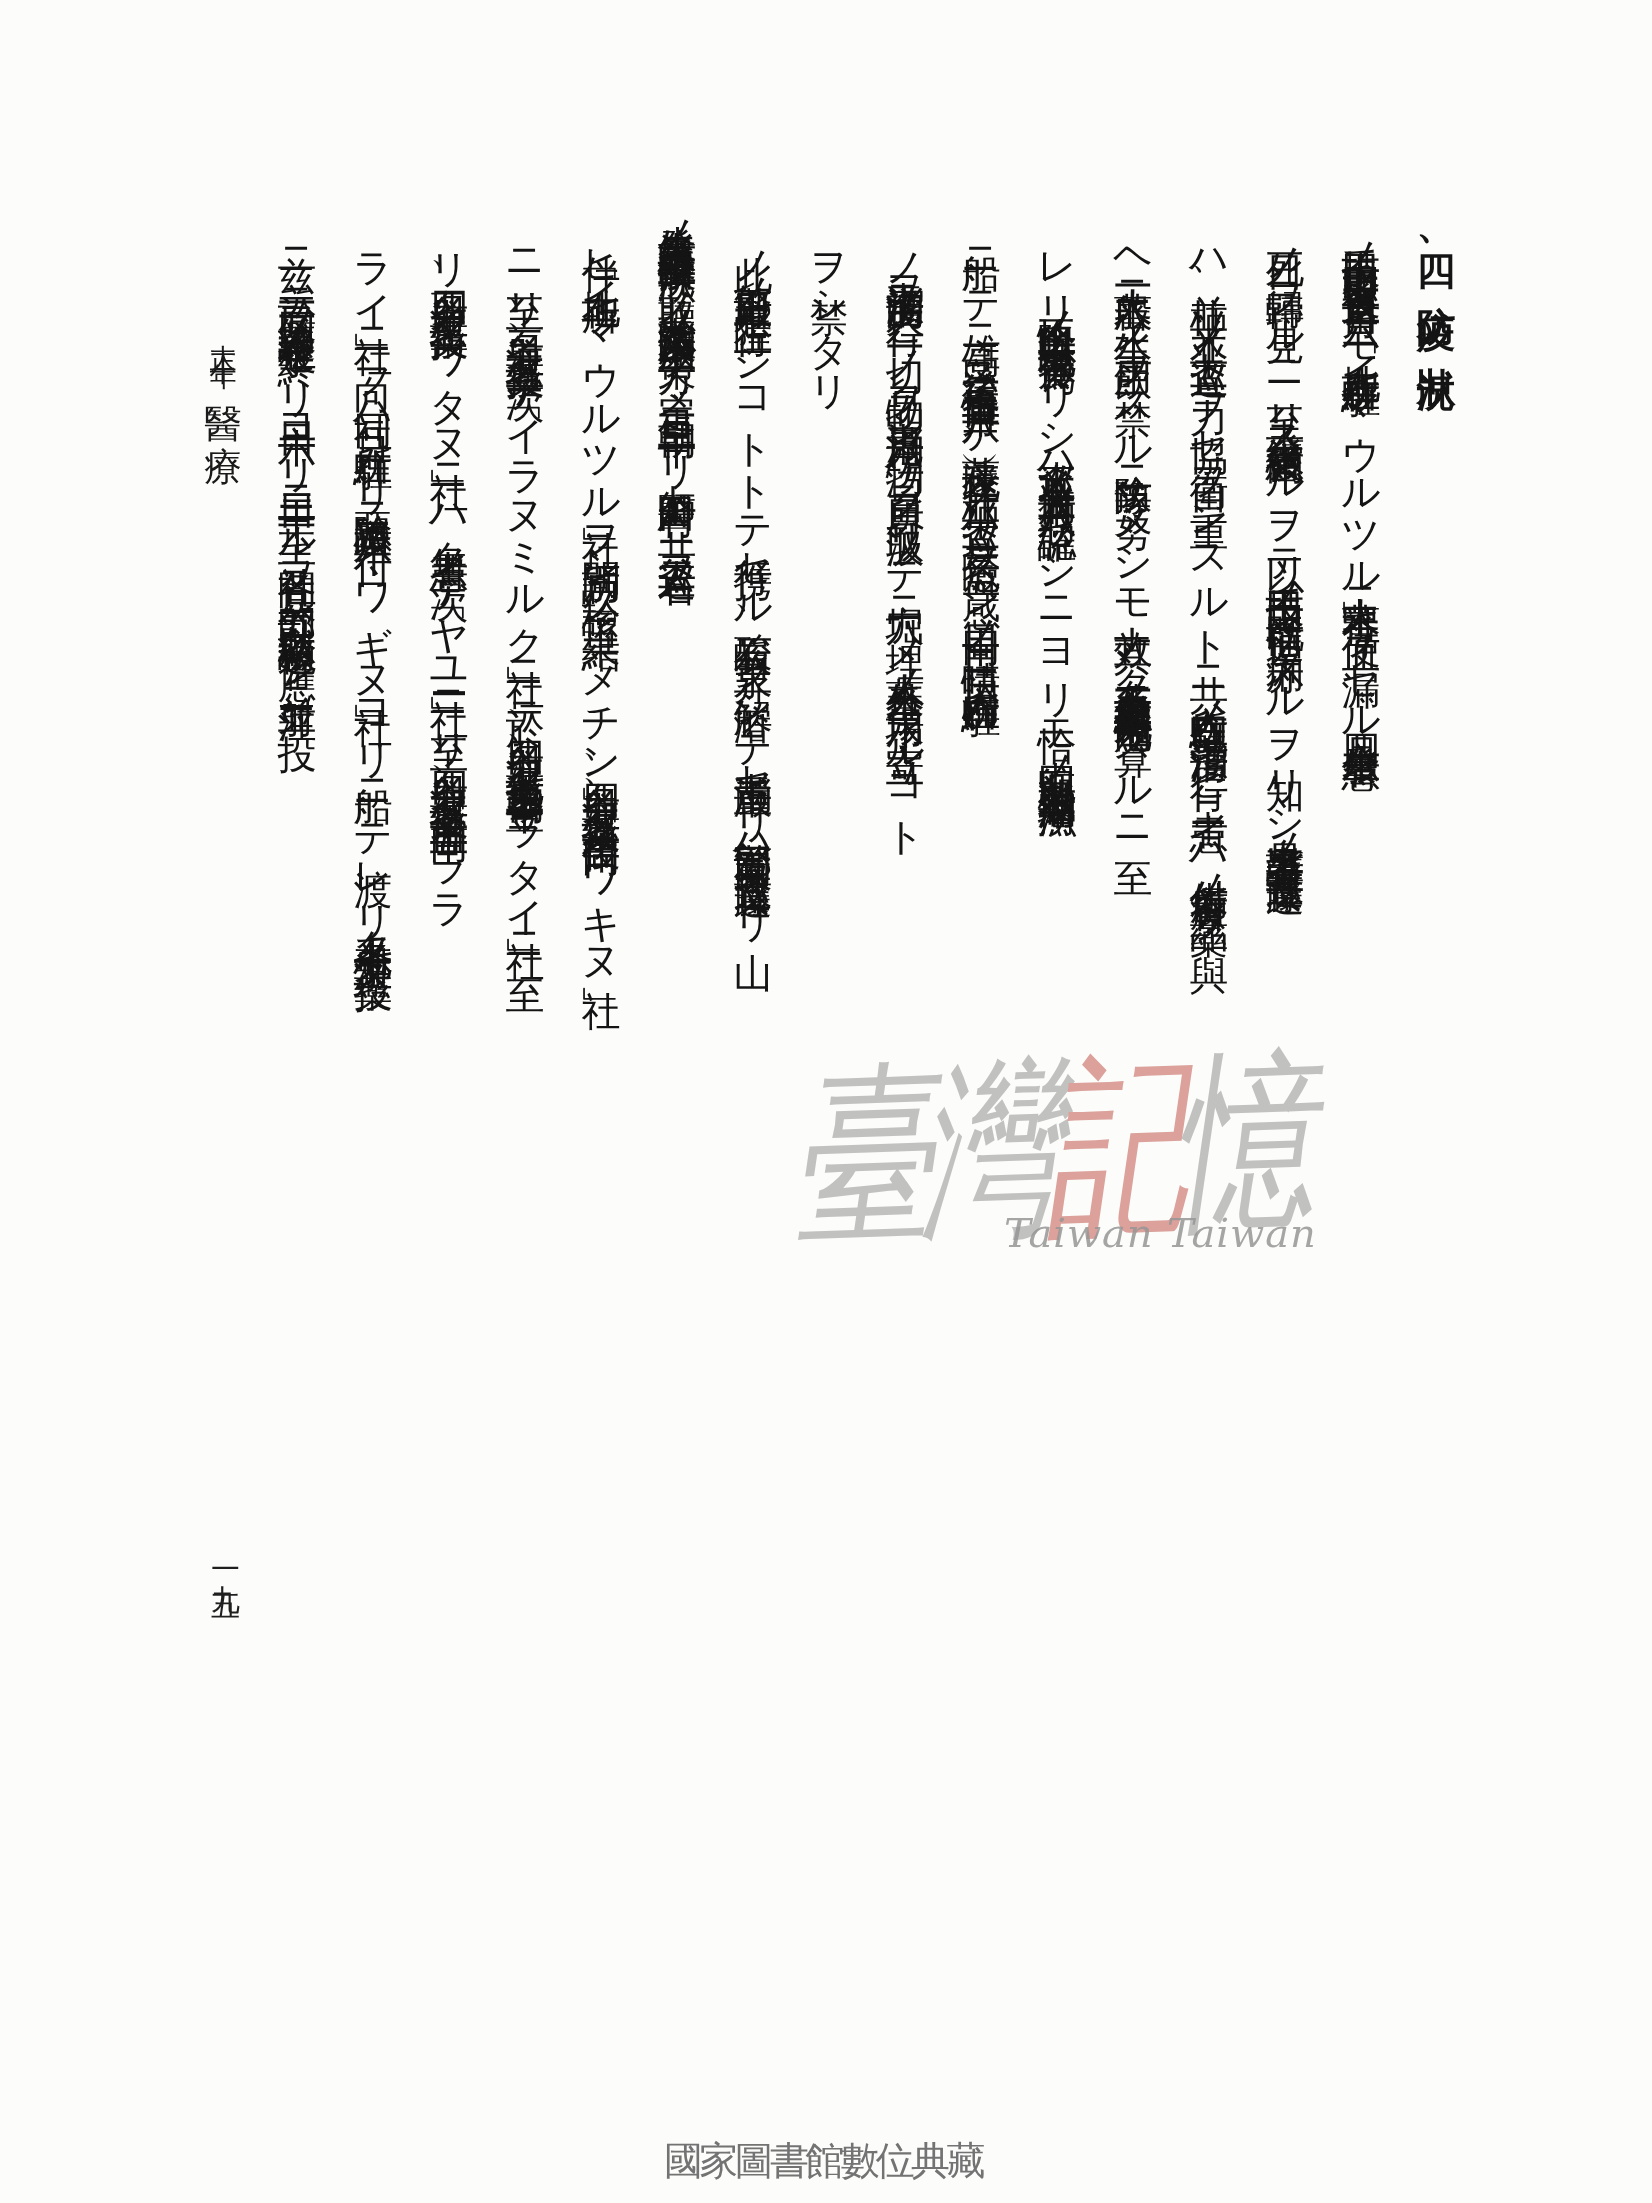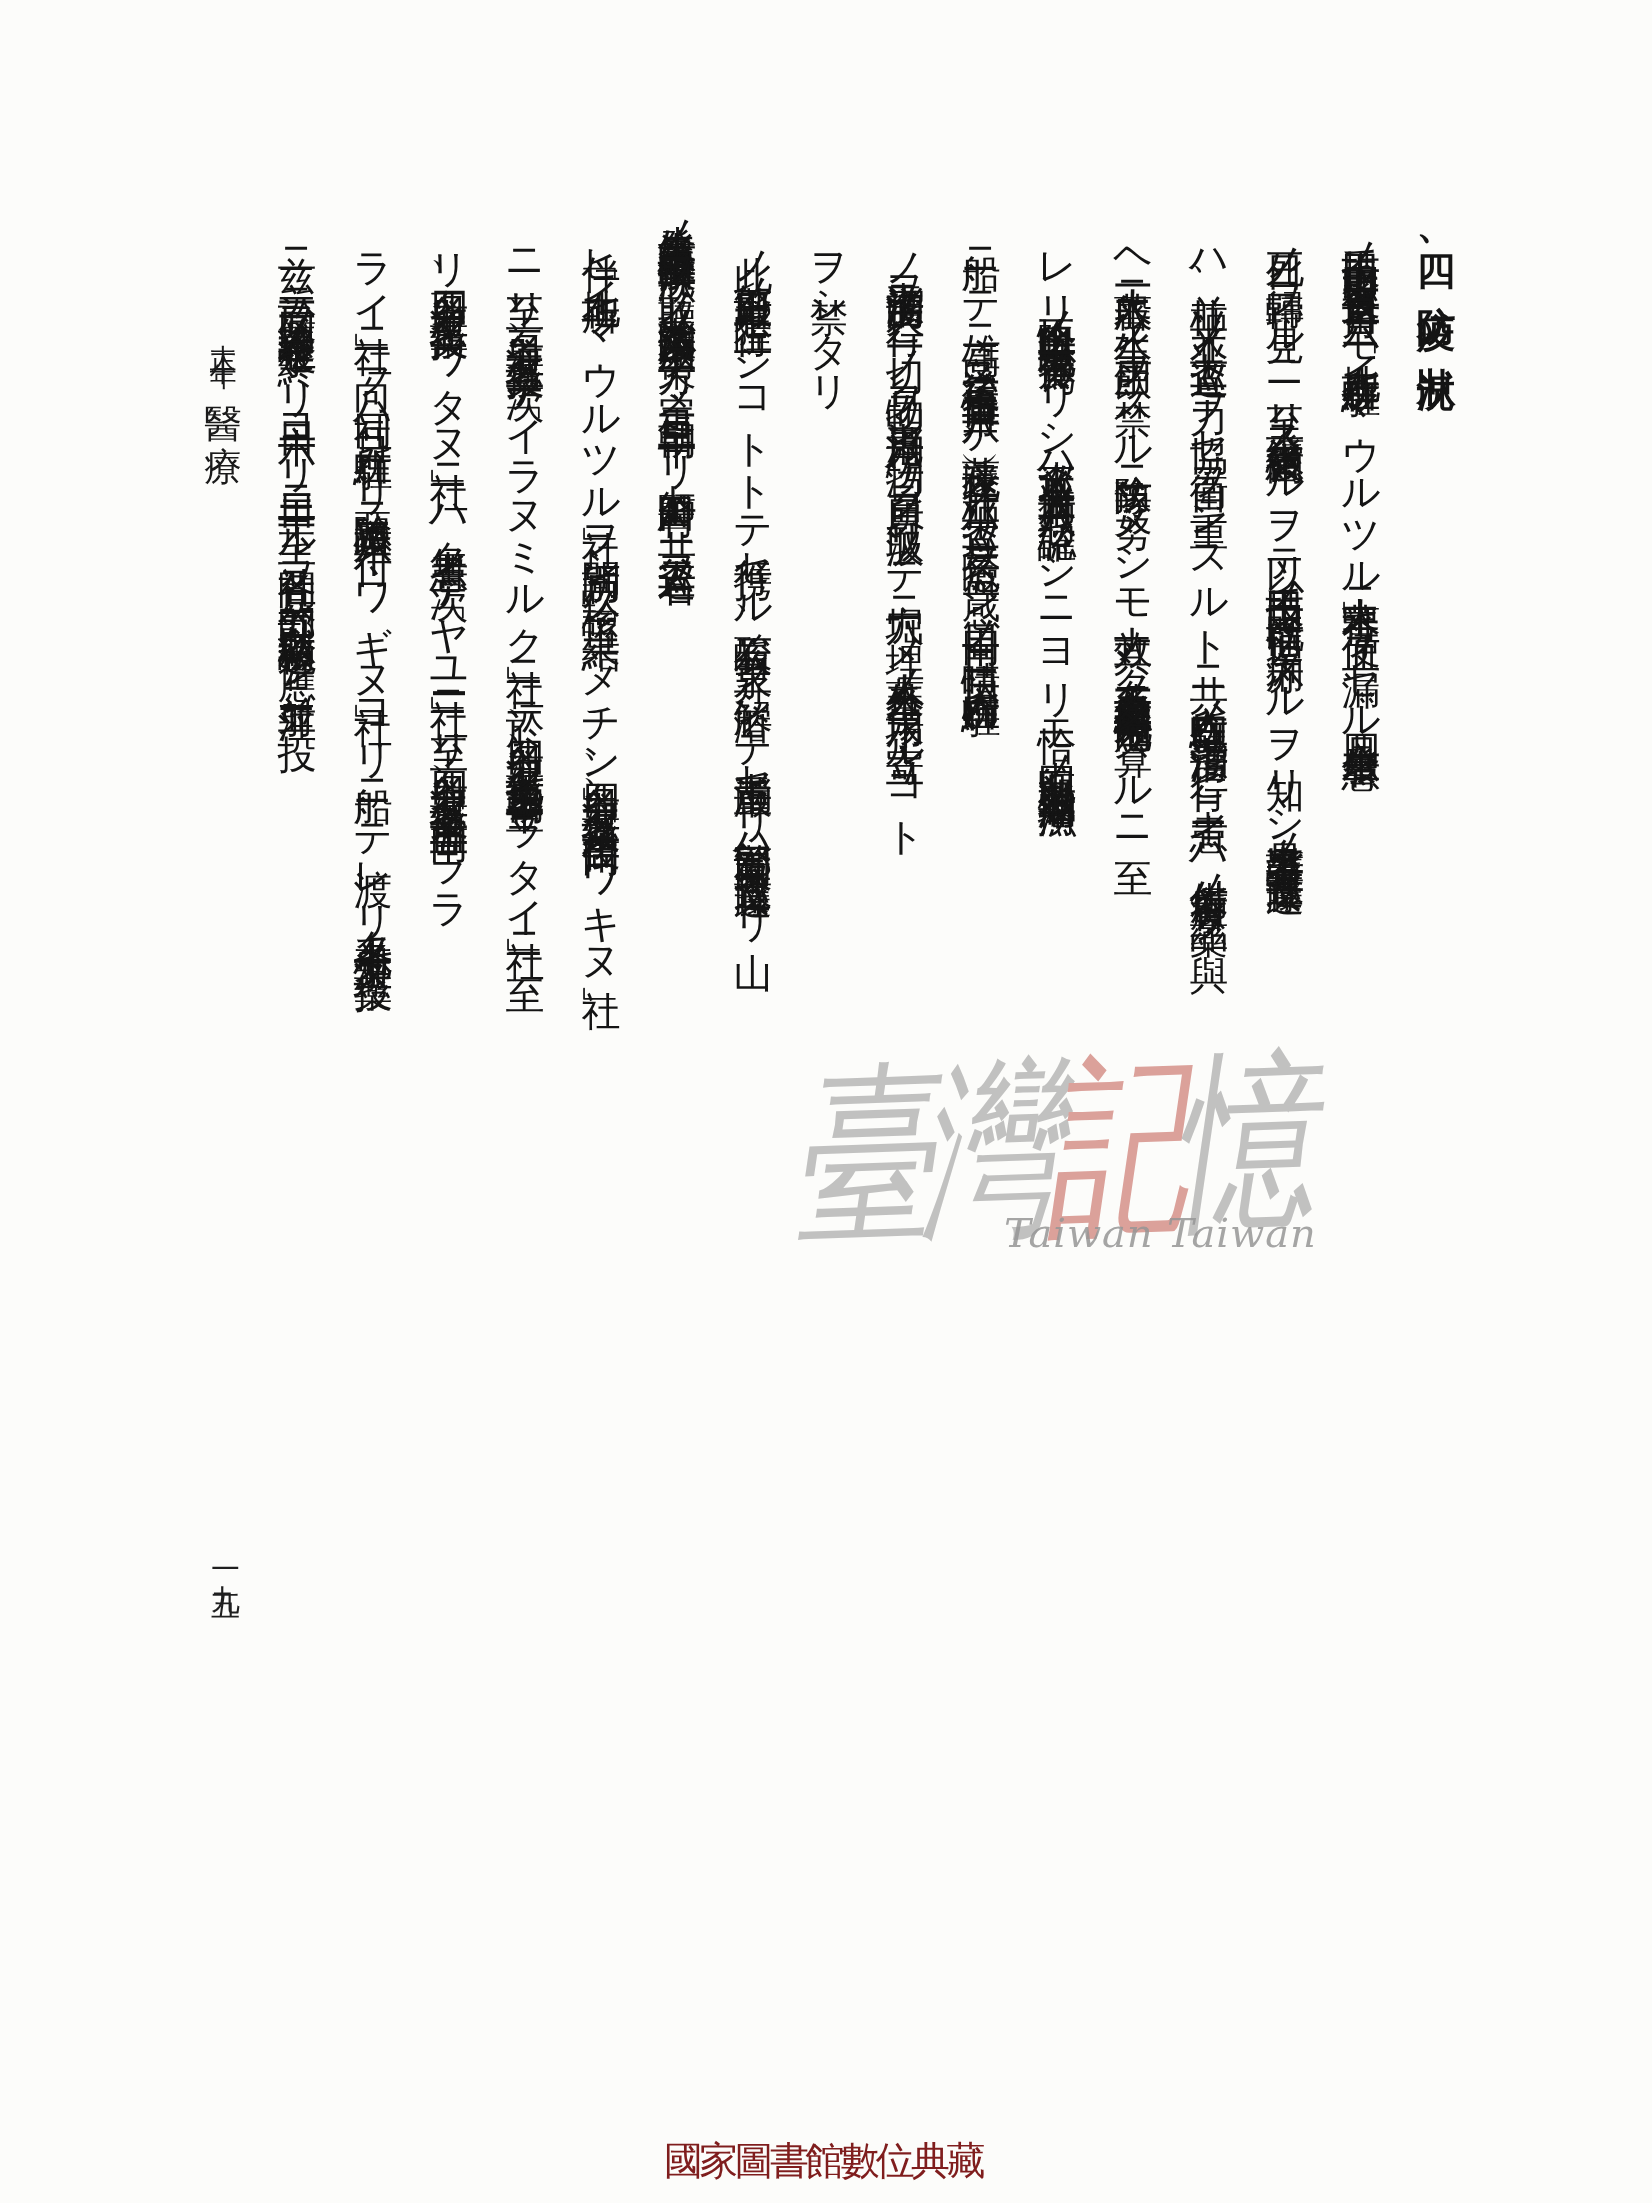--- a/index.html
+++ b/index.html
@@ -51,21 +51,21 @@
   .wm-latin{
     position:absolute;left:1004px;top:1210px;
     font-family:"DejaVu Serif","Liberation Serif",serif;font-style:italic;
     font-size:40px;color:#969696;opacity:0.85;letter-spacing:0.9px;
     pointer-events:none;
   }
   
   .footer-caption{
     position:absolute;left:664px;top:2134px;
     font-family:"DejaVu Sans","Liberation Sans",sans-serif;
-    font-size:39px;letter-spacing:-3.7px;color:#7f1d1d;
+    font-size:39px;letter-spacing:-3.7px;color:#737373;
   }
 </style>
 </head>
 <body>
 
 <div class="textblock">
   <div class="col heading">四、防疫ノ狀況</div>
   <div class="col">山田技手ノ退去後五日目即チ六月一日早クモ駐在所所在地「イマウルツル」社蕃人中ニ血便ヲ漏セル患者發生六月四</div>
   <div class="col">日死ノ轉歸ヲ見ルニ至リ爾後患者續發スルヲ以テ山田技手ノ通信前既ニ赤痢タルヲ知リシ上等看護卒出身ノ遠藤巡査</div>
   <div class="col">ハ柿並、並木ノ二巡査ト力ヲ協セ自衛ヲ重ンスルト共ニ駐在所內ノ清潔消毒ヲ行ヒ患者ニハ療養所備付ノ藥品ヲ與</div>

